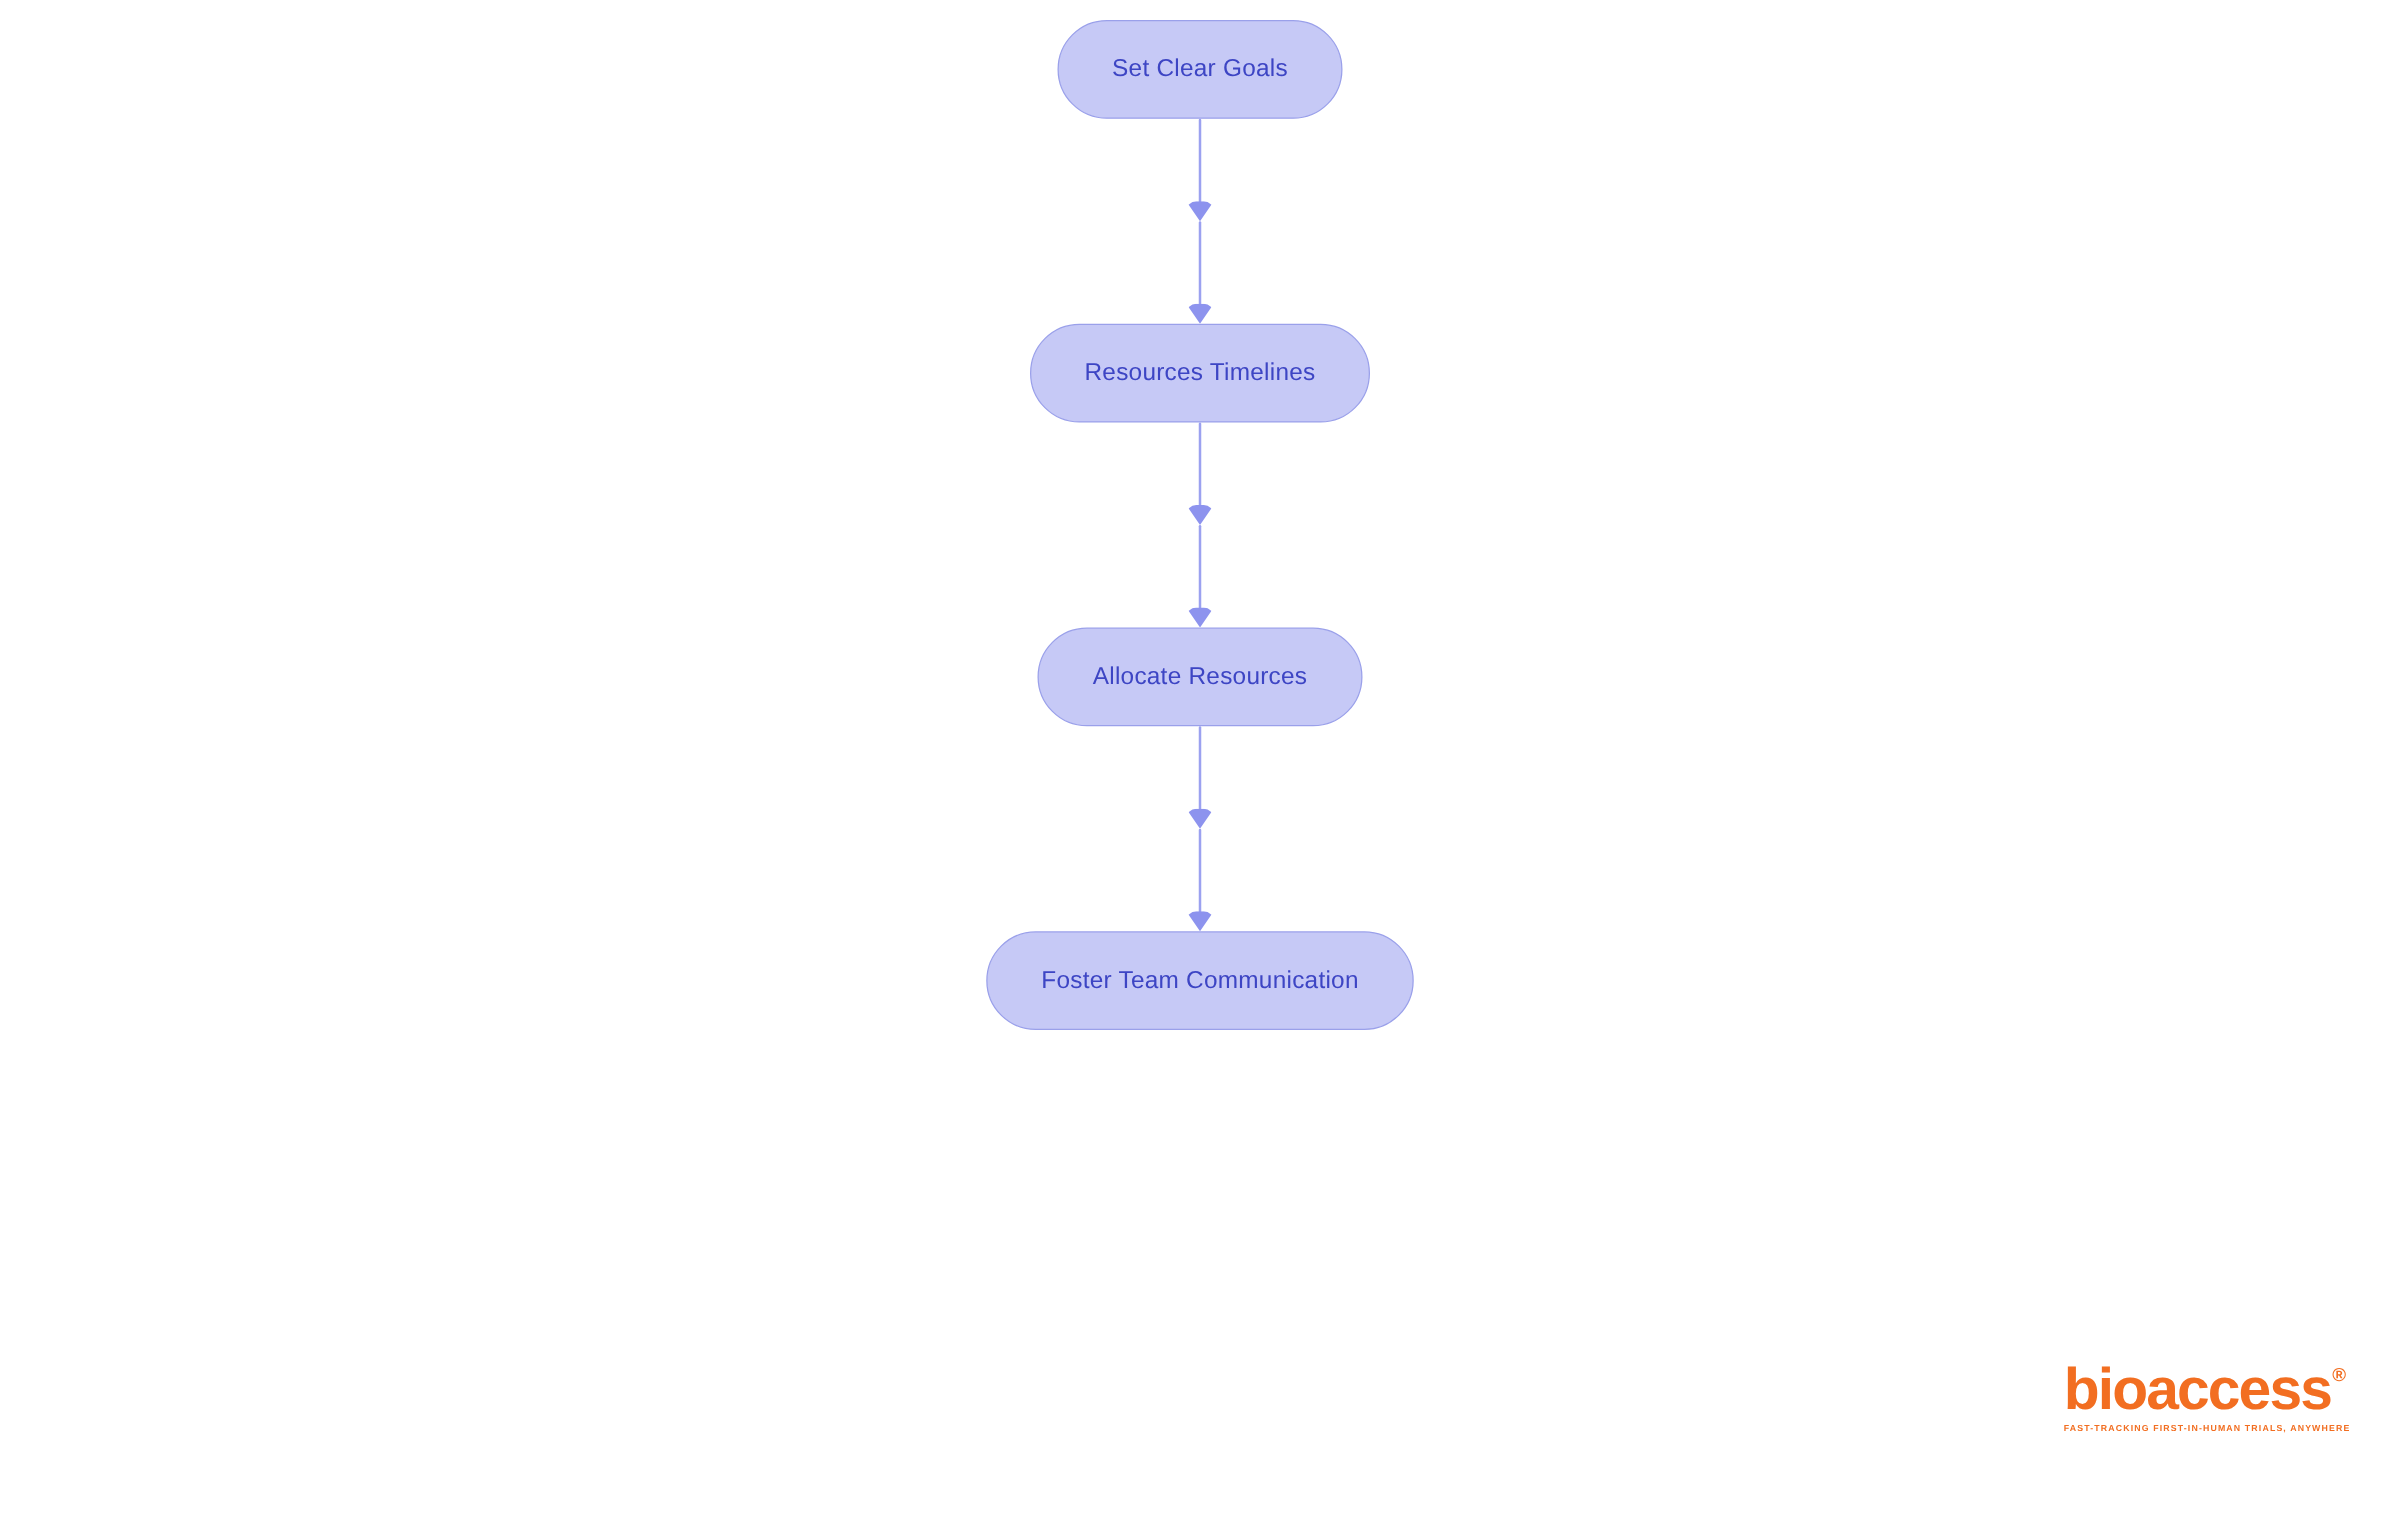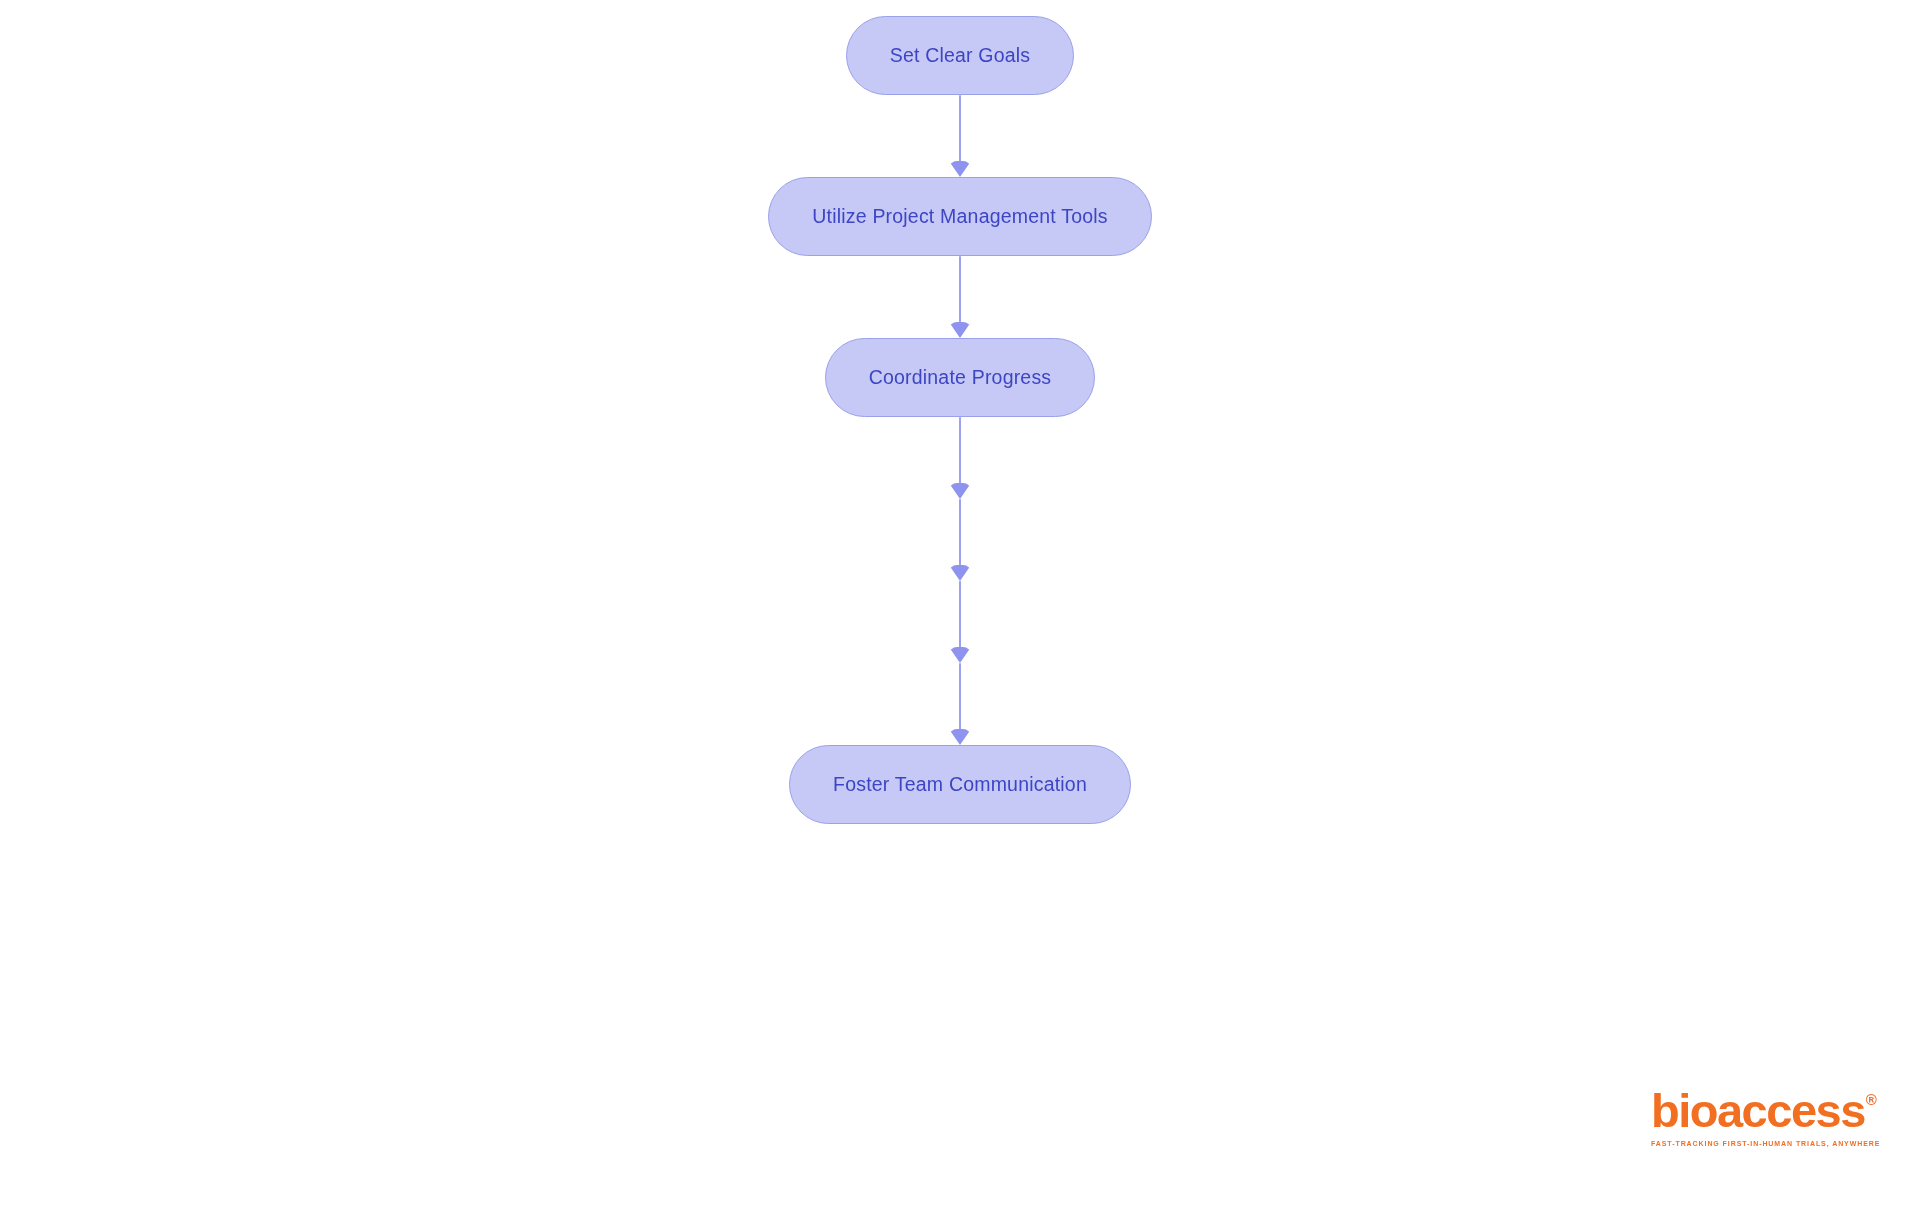--- a/index.html
+++ b/index.html
@@ -89,44 +89,44 @@
 
     <div class="node">
       <span>Set Clear Goals</span>
     </div>
 
     <div class="connector">
       <div class="line"></div>
       <div class="arrowhead"></div>
     </div>
 
-    <div class="node">
-      <span>Utilize Project Management Tools</span>
-    </div>
 
     <div class="connector">
       <div class="line"></div>
       <div class="arrowhead"></div>
     </div>
 
     <div class="node">
-      <span>Coordinate Progress</span>
+      <span>Resources Timelines</span>
     </div>
 
     <div class="connector">
       <div class="line"></div>
       <div class="arrowhead"></div>
     </div>
 
 
     <div class="connector">
       <div class="line"></div>
       <div class="arrowhead"></div>
     </div>
 
+    <div class="node">
+      <span>Allocate Resources</span>
+    </div>
 
     <div class="connector">
       <div class="line"></div>
       <div class="arrowhead"></div>
     </div>
 
 
     <div class="connector">
       <div class="line"></div>
       <div class="arrowhead"></div>

